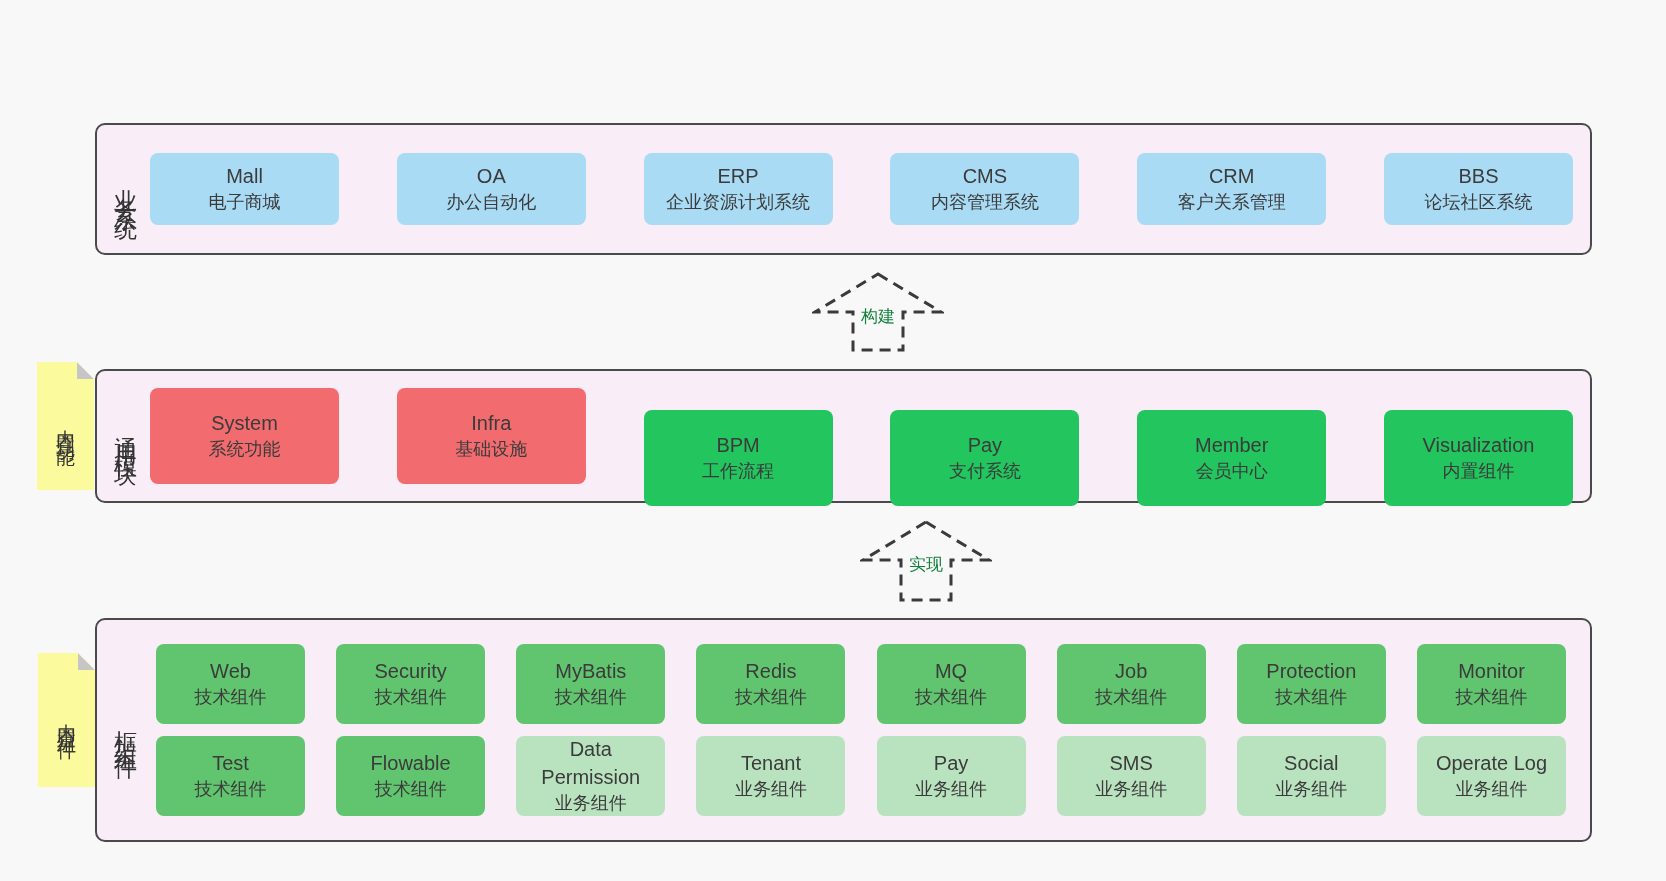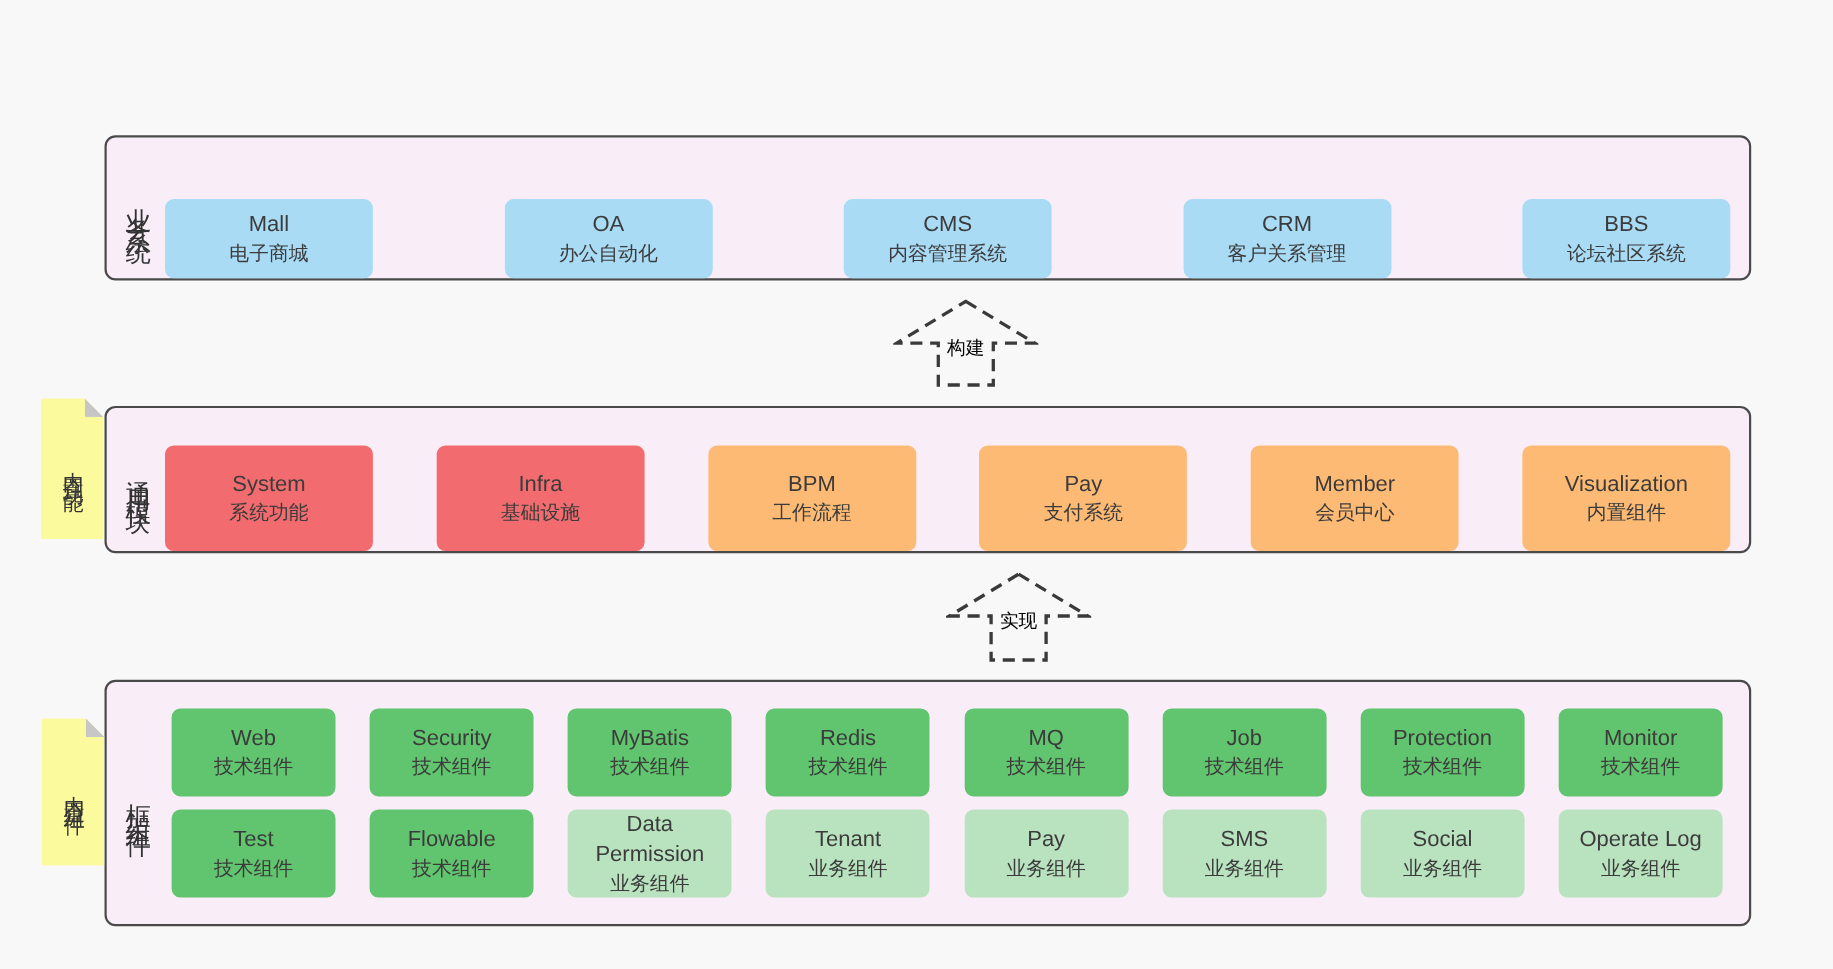--- a/index.html
+++ b/index.html
@@ -18,21 +18,21 @@
   .layer-3 { top:618px; height:224px; }
 
   .layer-label {
     position:absolute; left:14px; top:50%; transform:translateY(-50%);
     writing-mode:vertical-rl; text-orientation:upright;
     font-size:23px; letter-spacing:9px; color:#333; white-space:nowrap;
   }
 
   .boxes-row {
     position:absolute; top:0; bottom:0; left:53px; right:17px;
-    display:flex; justify-content:space-between; align-items:flex-end;
+    display:flex; justify-content:space-between; align-items:center;
   }
   .grid {
     position:absolute; top:0; bottom:0; left:59px; right:24px;
     display:flex; flex-direction:column; justify-content:center; gap:12px;
   }
   .grid-row { display:flex; justify-content:space-between; }
 
   
   .box {
     box-sizing:border-box; border-radius:8px; padding:4px 6px;
@@ -40,21 +40,21 @@
     text-align:center; line-height:1.4;
   }
   .box .title { font-size:20px; }
   .box .sub   { font-size:18px; }
   .w6 { width:189px; height:72px; }
   .layer-2 .w6 { height:96px; }
   .w8 { width:149px; height:80px; }
 
   .blue  { background:#a9dbf5; }
   .red   { background:#f26b6e; }
-  .pink  { background:#fdba74;margin-top:44px; }
+  .pink  { background:#22c55e;margin-top:44px; }
   .green { background:#61c46e; }
   .green-light { background:#b9e3bf; }
 
   
   .sticky {
     position:absolute; width:57px; background:#fbfa9d;
     display:flex; align-items:center; justify-content:center;
     clip-path:polygon(0 0, calc(100% - 17px) 0, 100% 17px, 100% 100%, 0 100%);
   }
   .sticky-1 { left:37px; top:362px; height:128px; }
@@ -68,36 +68,40 @@
     background:#c6c6c6; clip-path:polygon(0 0, 100% 100%, 0 100%);
   }
 
   
   .arrow { position:absolute; width:132px; }
   .arrow-1 { left:812px; top:271px; height:82px; }
   .arrow-2 { left:860px; top:519px; height:84px;text-align:right; }
   .arrow svg { display:block; width:100%; height:100%; }
   .arrow-label {
     position:absolute; left:50%; top:34px; transform:translateX(-50%);
-    background:#f8f8f8; padding:0 3px; font-size:17px; color:#000000; white-space:nowrap;
+    background:#f8f8f8; padding:0 3px; font-size:17px; color:#15803d; white-space:nowrap;
   }
 </style>
 </head>
 <body>
 
 <div class="layer layer-1">
   <div class="layer-label">业务系统</div>
   <div class="boxes-row">
     <div class="box w6 blue">
       <div class="title">Mall</div>
       <div class="sub">电子商城</div>
     </div>
     <div class="box w6 blue">
       <div class="title">OA</div>
       <div class="sub">办公自动化</div>
+    </div>
+    <div class="box w6 blue">
+      <div class="title">ERP</div>
+      <div class="sub">企业资源计划系统</div>
     </div>
     <div class="box w6 blue">
       <div class="title">CMS</div>
       <div class="sub">内容管理系统</div>
     </div>
     <div class="box w6 blue">
       <div class="title">CRM</div>
       <div class="sub">客户关系管理</div>
     </div>
     <div class="box w6 blue">

